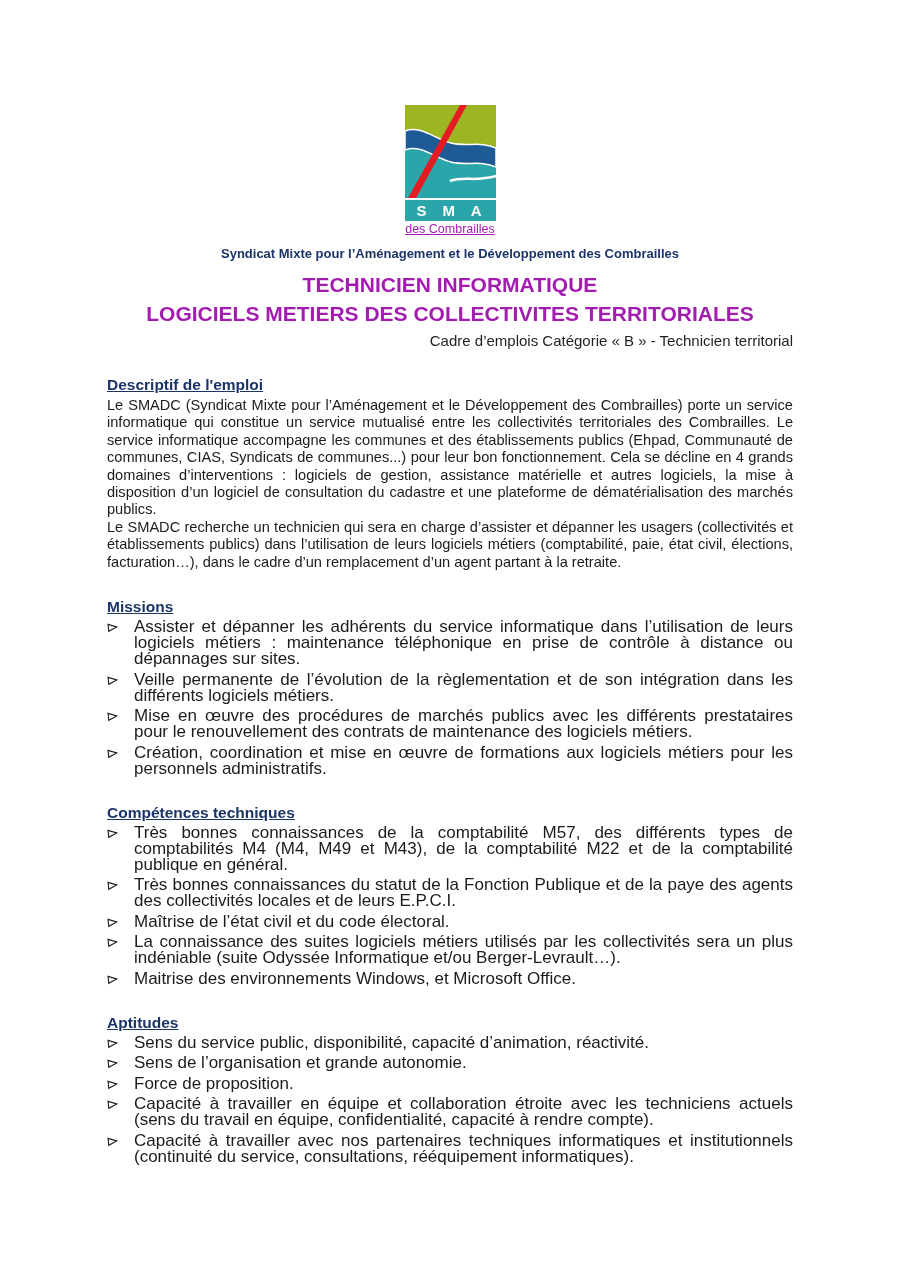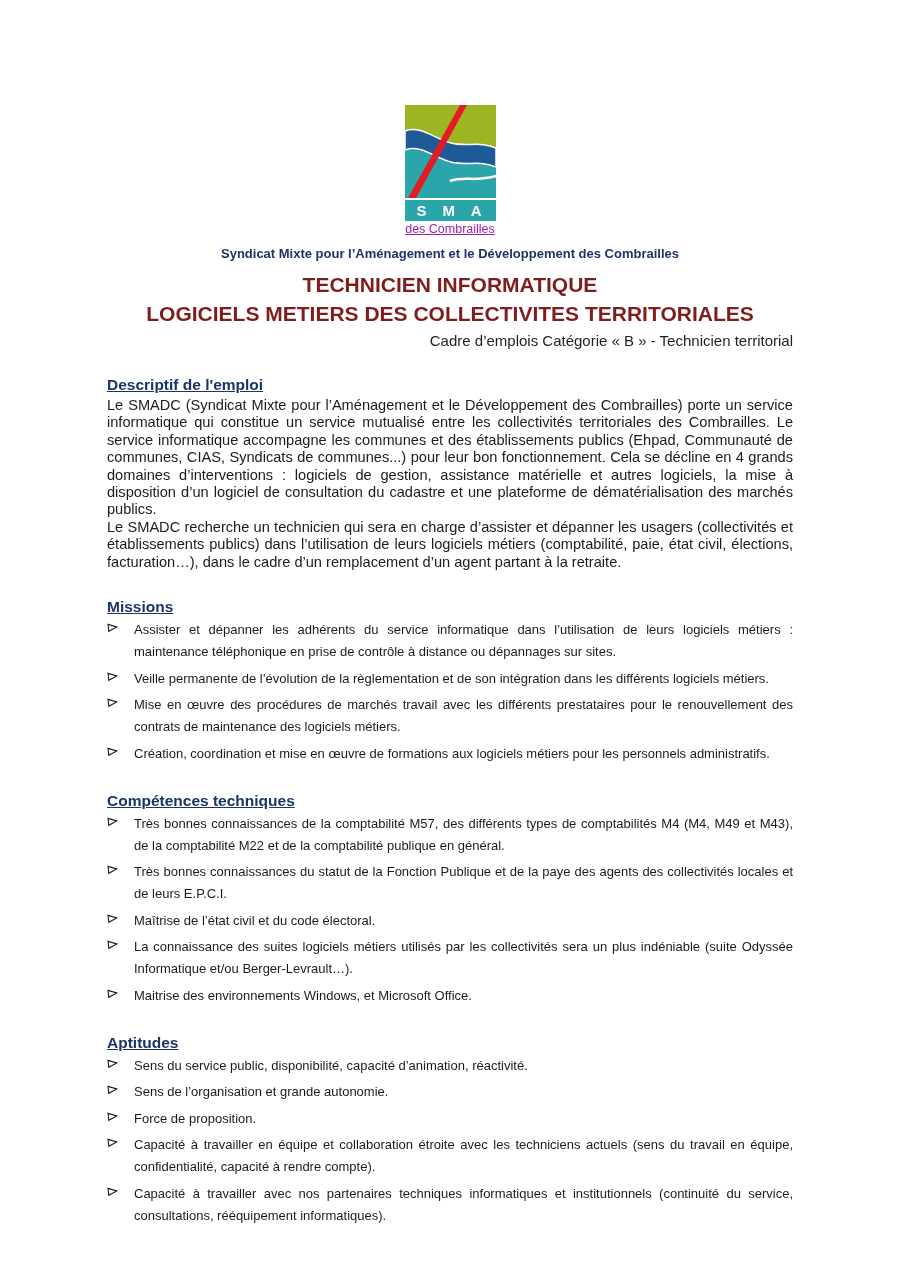--- a/index.html
+++ b/index.html
@@ -56,21 +56,21 @@
     font-weight: bold;
     font-size: 13px;
     color: #1b3468;
   }
   .doc-title {
     margin-top: 9px;
     text-align: center;
     font-weight: bold;
     font-size: 21px;
     line-height: 29px;
-    color: #7f1d1d;
+    color: #a21caf;
   }
   .doc-subtitle {
     margin-top: 4px;
     text-align: right;
     font-size: 15px;
     color: #1f1f1f;
   }
   
   .doc-section { margin: 0; }
   .sec-heading {
@@ -91,22 +91,22 @@
     margin: 0 0 4.5px 0;
   }
   .marker {
     flex: 0 0 27px;
     width: 27px;
     padding-top: 3px;
   }
   .marker svg { display: block; }
   .li-text {
     flex: 1 1 auto;
-    font-size: 13px;
-    line-height: 22px;
+    font-size: 17px;
+    line-height: 16px;
     text-align: justify;
   }
 </style>
 </head>
 <body>
 
 <div class="page">
 
   <div class="logo-block">
     <svg class="logo-square" width="91" height="93" viewBox="0 0 91 93" xmlns="http://www.w3.org/2000/svg">
@@ -150,21 +150,21 @@
             </svg>
           </span>
           <span class="li-text">Veille permanente de l’évolution de la règlementation et de son intégration dans les différents logiciels métiers.</span>
         </div>
         <div class="li">
           <span class="marker">
             <svg width="11" height="11" viewBox="0 0 11 11" style="transform:rotate(-6deg)">
               <path d="M1.4 1.9 L9.8 5.4 L1.4 8.9 Z" fill="#ffffff" stroke="#1b1b1b" stroke-width="1.1"></path>
             </svg>
           </span>
-          <span class="li-text">Mise en œuvre des procédures de marchés travail avec les différents prestataires pour le renouvellement des contrats de maintenance des logiciels métiers.</span>
+          <span class="li-text">Mise en œuvre des procédures de marchés publics avec les différents prestataires pour le renouvellement des contrats de maintenance des logiciels métiers.</span>
         </div>
         <div class="li">
           <span class="marker">
             <svg width="11" height="11" viewBox="0 0 11 11" style="transform:rotate(-6deg)">
               <path d="M1.4 1.9 L9.8 5.4 L1.4 8.9 Z" fill="#ffffff" stroke="#1b1b1b" stroke-width="1.1"></path>
             </svg>
           </span>
           <span class="li-text">Création, coordination et mise en œuvre de formations aux logiciels métiers pour les personnels administratifs.</span>
         </div>
       </section>

